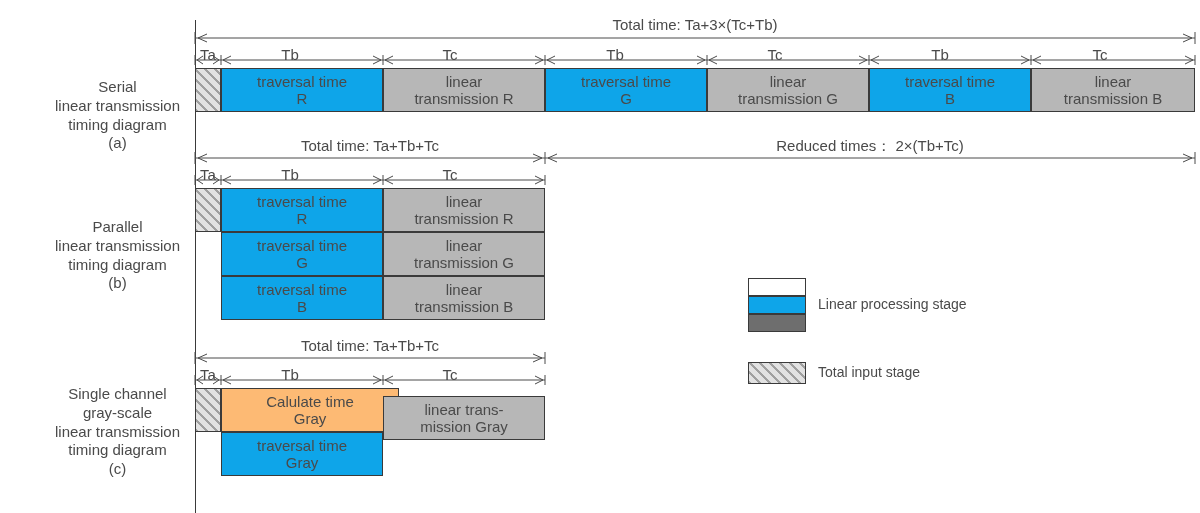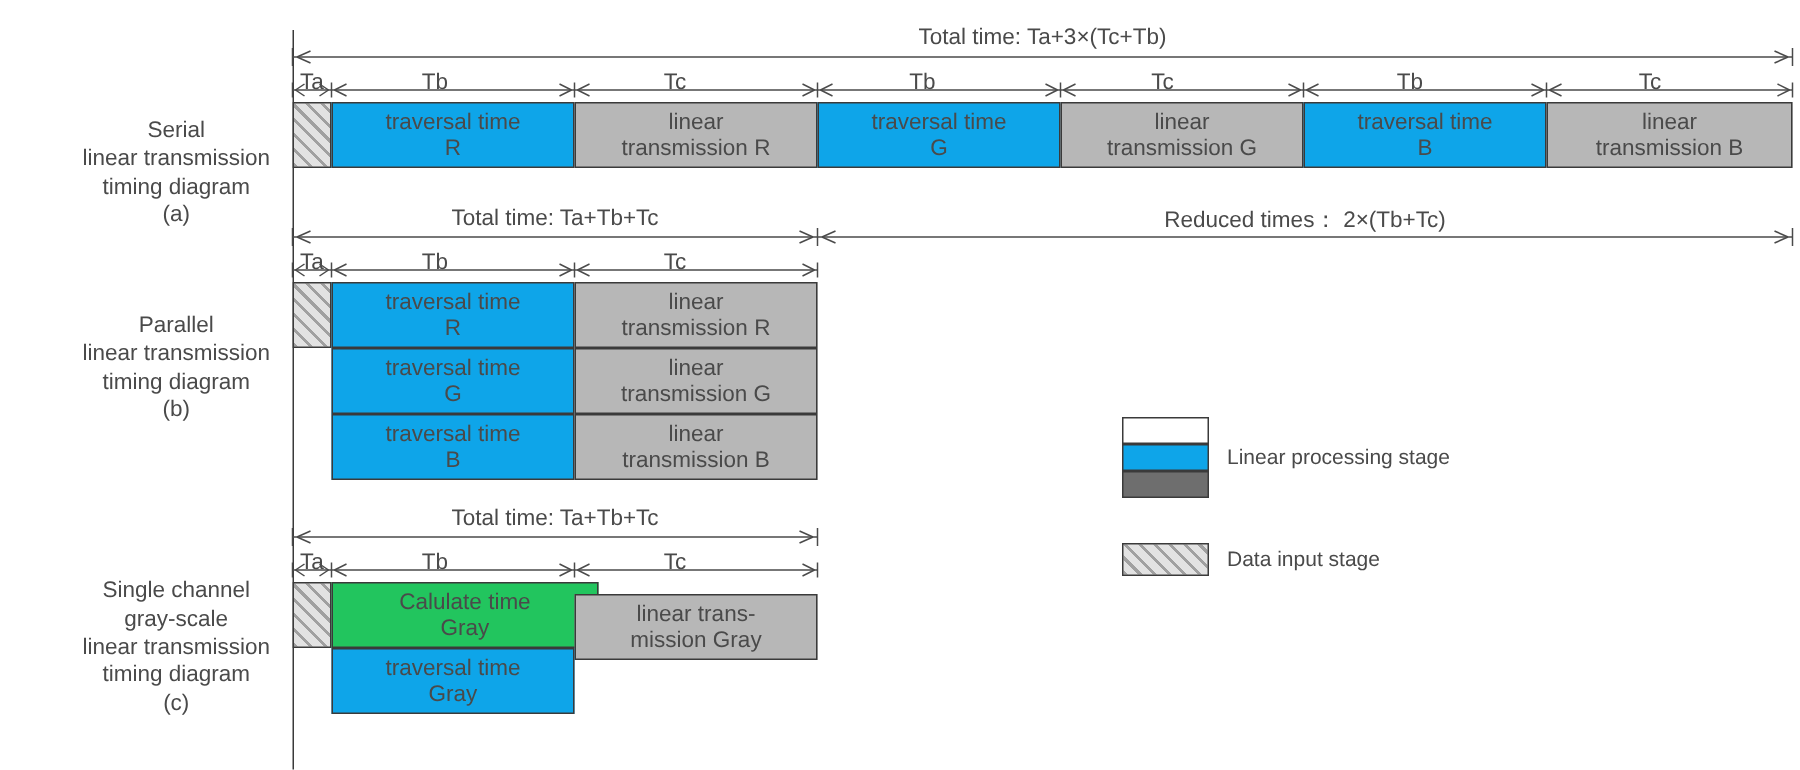--- a/index.html
+++ b/index.html
@@ -144,21 +144,21 @@
 <div class="block mid" style="left:707px; top:68px; width:162px; height:44px;">
     <span>linear<br>transmission G</span>
   </div>
 <div class="block light" style="left:869px; top:68px; width:162px; height:44px;">
     <span>traversal time<br>B</span>
   </div>
 <div class="block mid" style="left:1031px; top:68px; width:164px; height:44px;">
     <span>linear<br>transmission B</span>
   </div>
 
-<div class="label" style="left:40px; top:208px; width:155px;">
+<div class="label" style="left:40px; top:218px; width:155px;">
   <span>Parallel<br>linear transmission<br>timing diagram<br>(b)</span>
 </div>
 
 <svg class="dimline" style="left:195px; top:158px; width:1000px; height:1px;">
 
   <line x1="0" y1="0" x2="350" y2="0"></line>
   <line class="tick" x1="0" y1="-6" x2="0" y2="6"></line>
     <line class="tick" x1="350" y1="-6" x2="350" y2="6"></line>
   <line x1="3" y1="0" x2="12" y2="-4"></line>
     <line x1="3" y1="0" x2="12" y2="4"></line>
@@ -254,29 +254,29 @@
   <line x1="190" y1="0" x2="198" y2="-4"></line>
     <line x1="190" y1="0" x2="198" y2="4"></line>
   <line x1="348" y1="0" x2="340" y2="-4"></line>
     <line x1="348" y1="0" x2="340" y2="4"></line>
 </svg>
 <div class="dim-label" style="left:190px; top:366px; width:36px;"><span>Ta</span></div>
 <div class="dim-label" style="left:260px; top:366px; width:60px;"><span>Tb</span></div>
 <div class="dim-label" style="left:420px; top:366px; width:60px;"><span>Tc</span></div>
 
 <div class="block hatch" style="left:195px; top:388px; width:26px; height:44px;"></div>
-<div class="block" style="left:221px; top:388px; width:178px; height:44px; background:#22c55e;">
+<div class="block" style="left:221px; top:388px; width:178px; height:44px; background:#fdba74;">
     <span>Calulate time<br>Gray</span>
   </div>
 <div class="block mid" style="left:383px; top:396px; width:162px; height:44px;">
     <span>linear trans-<br>mission Gray</span>
   </div>
 <div class="block light" style="left:221px; top:432px; width:162px; height:44px;">
     <span>traversal time<br>Gray</span>
   </div>
 
 <div class="legend-sw" style="left:748px; top:278px; background:#fff;"></div>
 <div class="legend-sw light" style="left:748px; top:296px;"></div>
 <div class="legend-sw" style="left:748px; top:314px; background:#6e6e6e;"></div>
 <div class="legend-text" style="left:818px; top:296px;"><span>Linear processing stage</span></div>
 
 <div class="legend-sw hatch" style="left:748px; top:362px; height:22px;"></div>
-<div class="legend-text" style="left:818px; top:364px;"><span>Data input stage</span></div>
+<div class="legend-text" style="left:818px; top:364px;"><span>Total input stage</span></div>
 
 </body></html>

